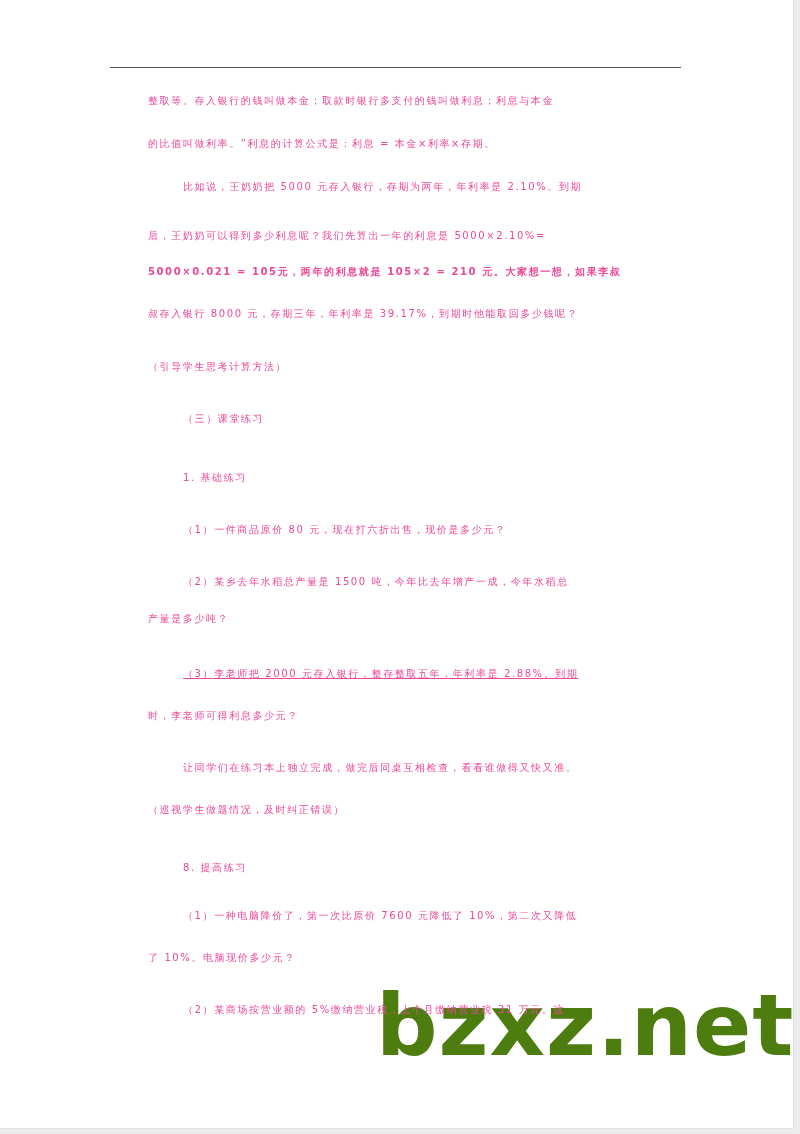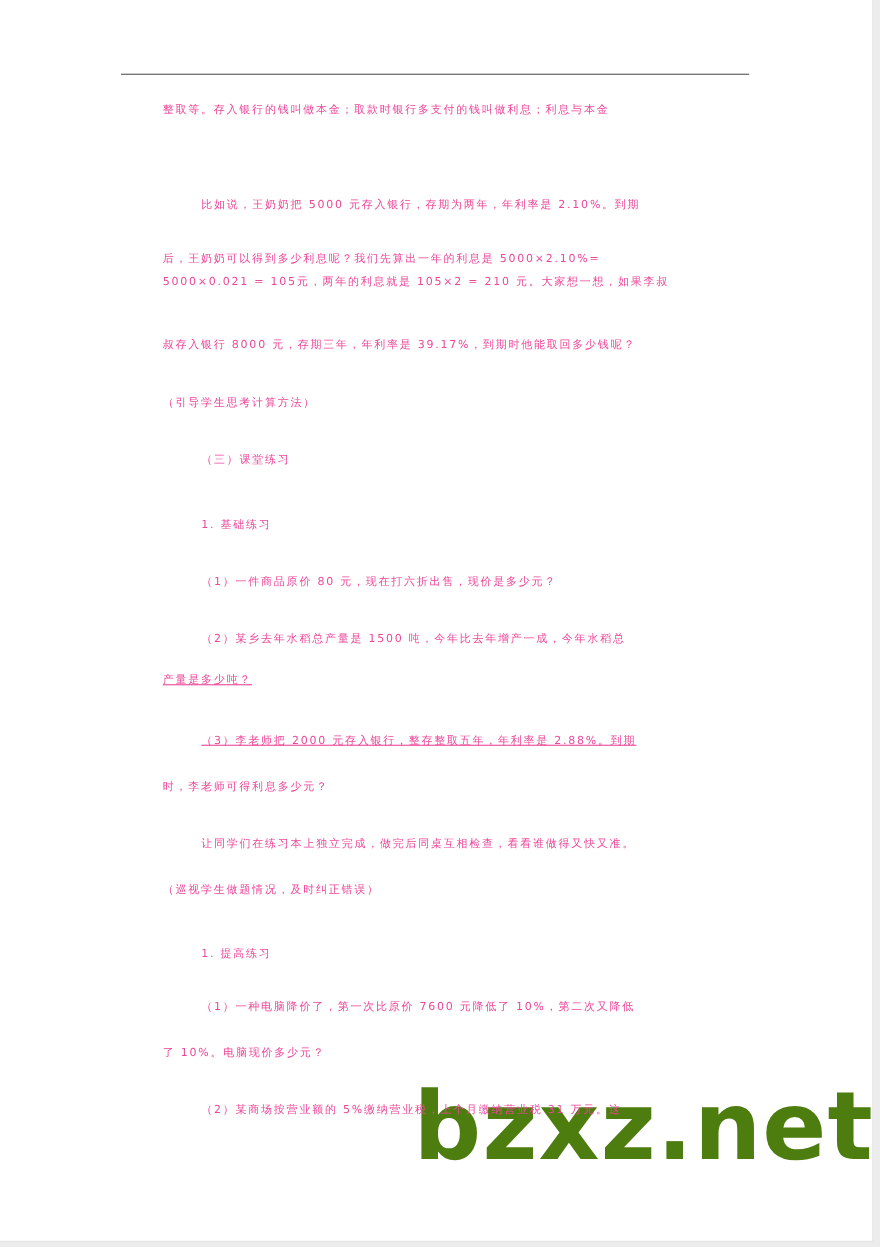--- a/index.html
+++ b/index.html
@@ -60,32 +60,33 @@
     .content { position: absolute; inset: 0; z-index: 1; }
   </style>
 </head>
 <body>
 
 <div class="page">
   <div class="header-rule"></div>
   <div class="watermark">bzxz.net</div>
   <div class="content" id="content">
     <div class="line" style="top: 90px;">整取等。存入银行的钱叫做本金；取款时银行多支付的钱叫做利息；利息与本金</div>
+    <div class="line" style="top: 133px;">的比值叫做利率。”利息的计算公式是：利息 = 本金×利率×存期。</div>
     <div class="line indent" style="top: 176px;">比如说，王奶奶把 5000 元存入银行，存期为两年，年利率是 2.10%。到期</div>
     <div class="line" style="top: 225px;">后，王奶奶可以得到多少利息呢？我们先算出一年的利息是 5000×2.10%=</div>
-    <div class="line" style="top: 246px;">5000×0.021 = 105元，两年的利息就是 105×2 = 210 元。大家想一想，如果李叔</div>
+    <div class="line" style="top: 261px; font-weight: bold;">5000×0.021 = 105元，两年的利息就是 105×2 = 210 元。大家想一想，如果李叔</div>
     <div class="line" style="top: 303px;">叔存入银行 8000 元，存期三年，年利率是 39.17%，到期时他能取回多少钱呢？</div>
     <div class="line indent" style="top: 408px;">（三）课堂练习</div>
     <div class="line" style="top: 356px;">（引导学生思考计算方法）</div>
     <div class="line indent" style="top: 467px;">1. 基础练习</div>
     <div class="line indent" style="top: 519px;">（1）一件商品原价 80 元，现在打六折出售，现价是多少元？</div>
     <div class="line indent" style="top: 571px;">（2）某乡去年水稻总产量是 1500 吨，今年比去年增产一成，今年水稻总</div>
-    <div class="line" style="top: 608px; text-decoration: underline;">产量是多少吨？</div>
+    <div class="line" style="top: 608px;">产量是多少吨？</div>
     <div class="line indent" style="top: 663px; text-decoration: underline;">（3）李老师把 2000 元存入银行，整存整取五年，年利率是 2.88%。到期</div>
     <div class="line" style="top: 705px;">时，李老师可得利息多少元？</div>
     <div class="line" style="top: 799px;">（巡视学生做题情况，及时纠正错误）</div>
     <div class="line indent" style="top: 757px;">让同学们在练习本上独立完成，做完后同桌互相检查，看看谁做得又快又准。</div>
-    <div class="line indent" style="top: 857px;">1. 提高练习</div>
+    <div class="line indent" style="top: 857px;">8. 提高练习</div>
     <div class="line indent" style="top: 905px;">（1）一种电脑降价了，第一次比原价 7600 元降低了 10%，第二次又降低</div>
     <div class="line" style="top: 947px;">了 10%。电脑现价多少元？</div>
     <div class="line indent" style="top: 999px;">（2）某商场按营业额的 5%缴纳营业税，上个月缴纳营业税 31 万元。这</div>
   </div>
 </div>
 
 </body></html>

